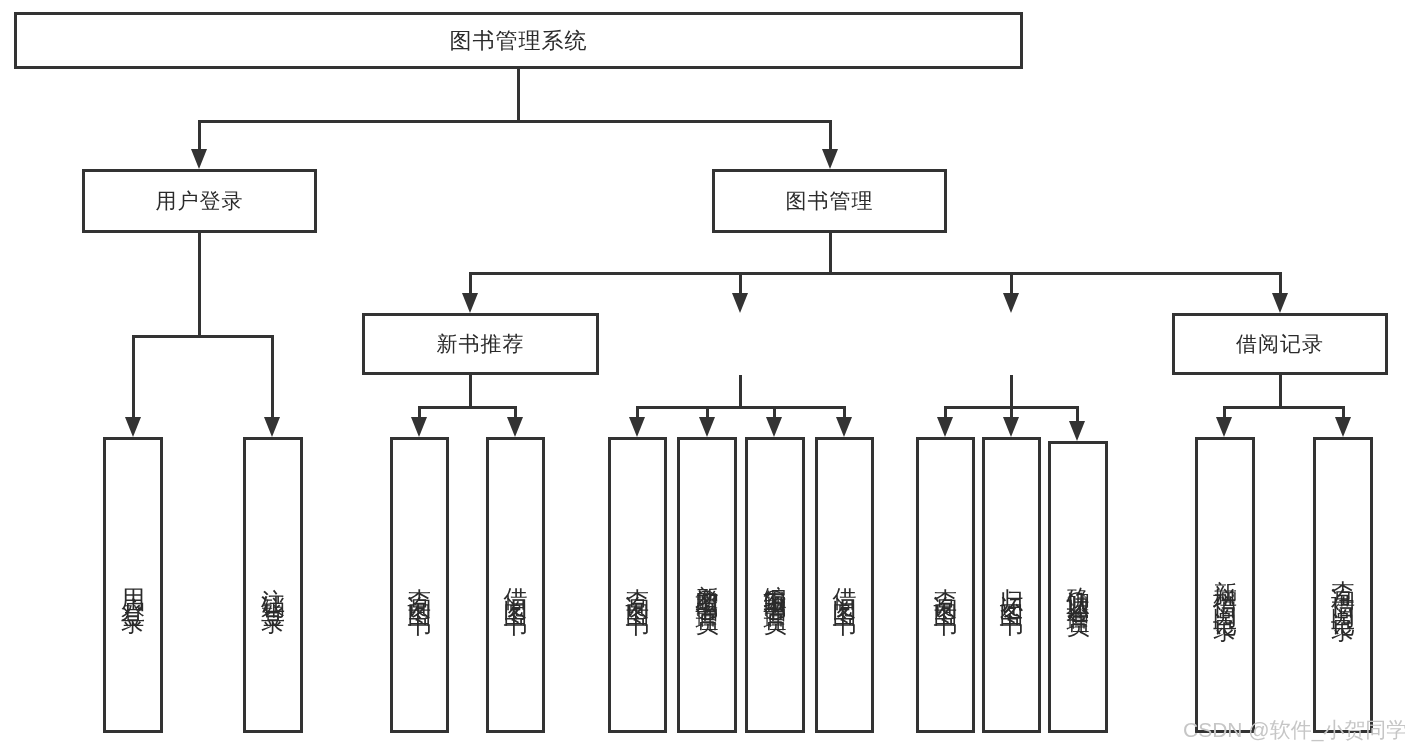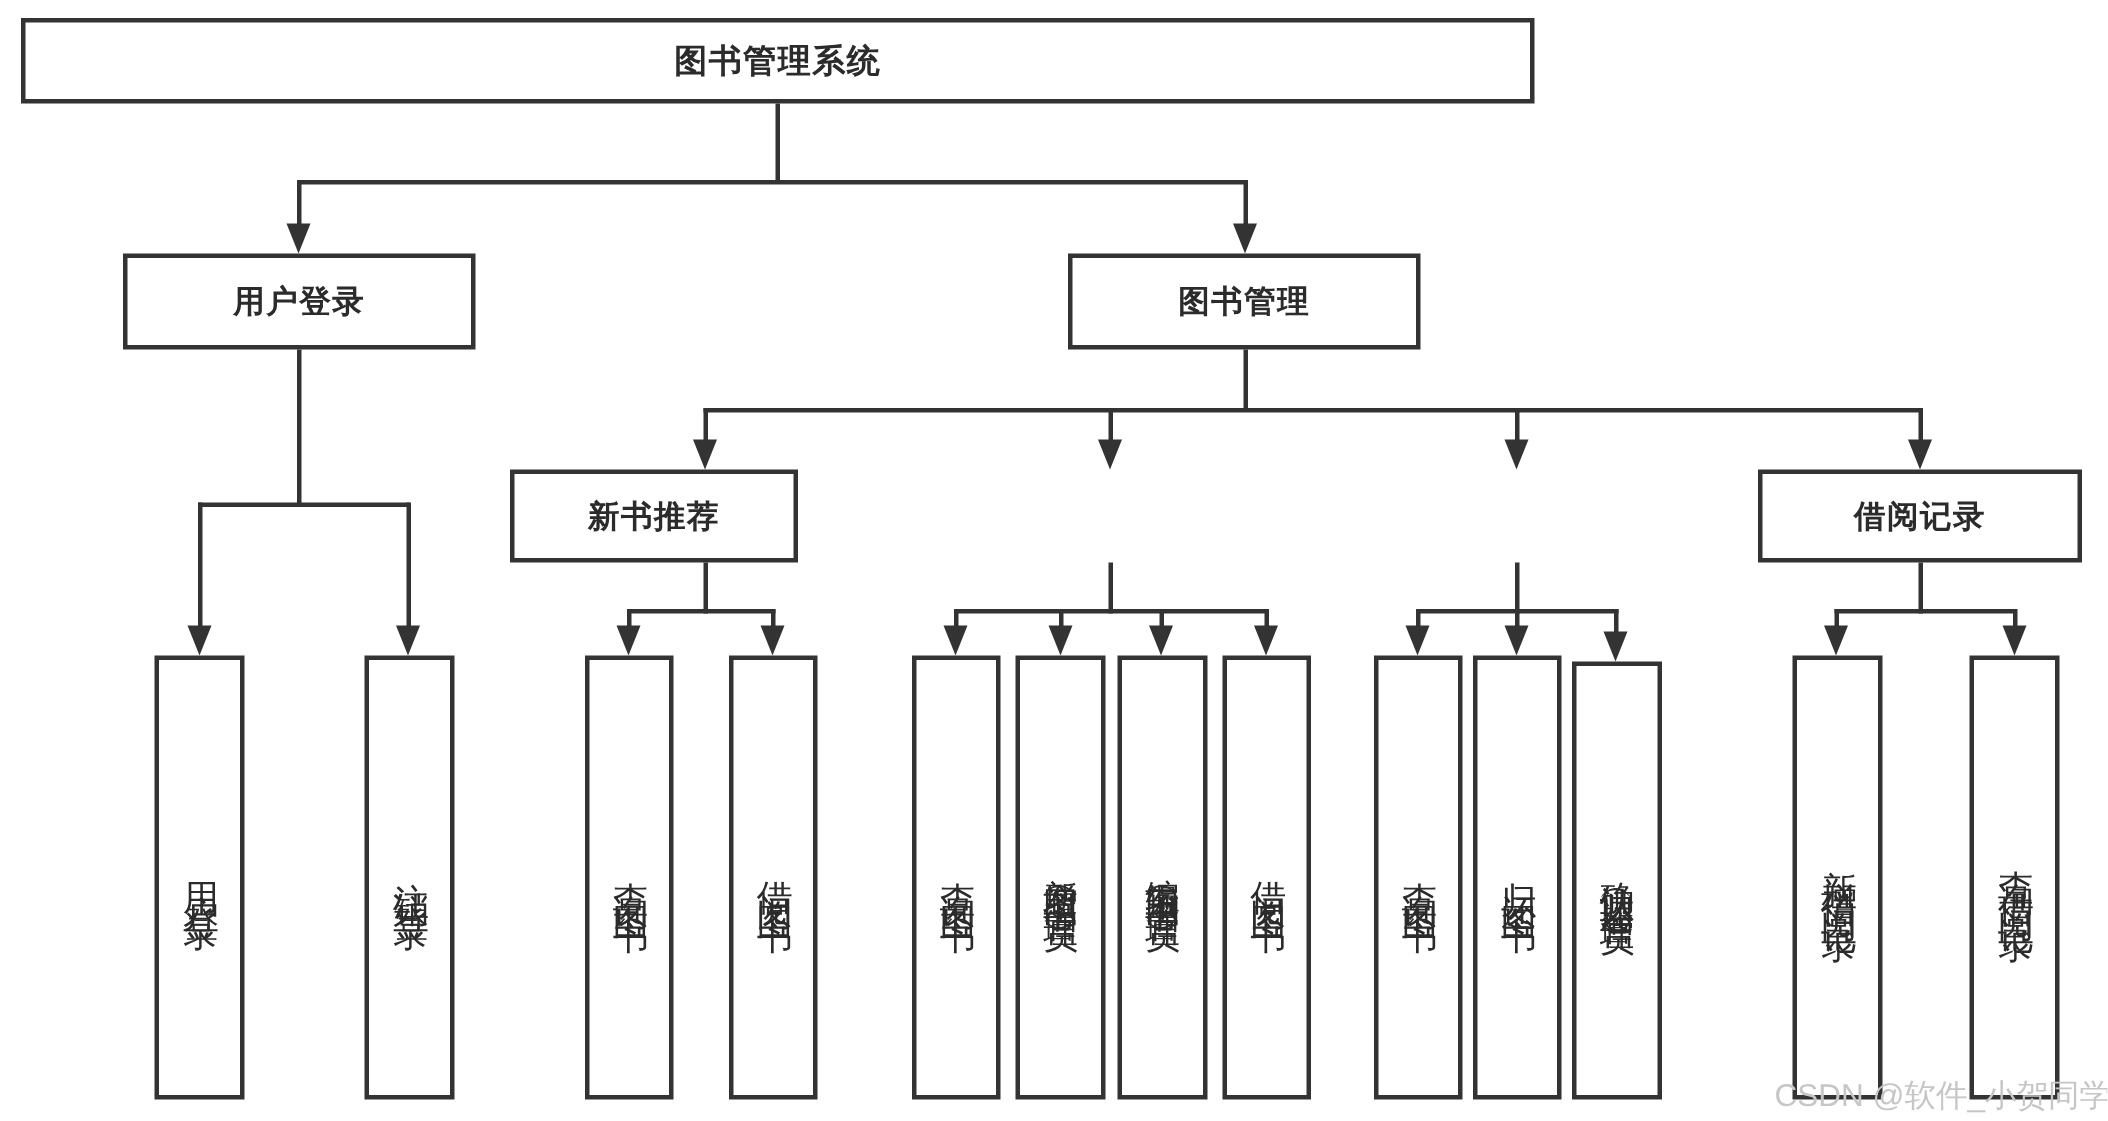--- a/index.html
+++ b/index.html
@@ -11,21 +11,21 @@
     color:#2b2b2b;
     overflow:hidden;
   }
   .node {
     position:absolute;
     border:3px solid #333333;
     background:#ffffff;
     box-sizing:border-box;
     display:flex; align-items:center; justify-content:center;
   }
-  .h-node { font-size:21px; letter-spacing:1px;font-weight:bold; }
+  .h-node { font-size:21px; letter-spacing:1px; }
   .root   { font-size:22px; }
   .v-node {
     writing-mode:vertical-rl;
     text-orientation:mixed;
     font-size:24px;
     letter-spacing:8px;
     line-height:1;
   }
   .v-node.tight { letter-spacing:4px; font-size:23px; }
   .vline { position:absolute; width:3px; background:#333333; }
@@ -48,21 +48,21 @@
 </head>
 <body>
 
 <div class="canvas">
 
   <div class="node root h-node" style="left:14px; top:12px; width:1009px; height:57px;">图书管理系统</div>
 
   <div class="node h-node" style="left:82px; top:169px; width:235px; height:64px;">用户登录</div>
   <div class="node h-node" style="left:712px; top:169px; width:235px; height:64px;">图书管理</div>
 
-  <div class="node h-node" style="left:340px; top:313px; width:192px; height:62px;">新书推荐</div>
+  <div class="node h-node" style="left:362px; top:313px; width:237px; height:62px;">新书推荐</div>
   <div class="node h-node" style="left:1172px; top:313px; width:216px; height:62px;">借阅记录</div>
 
   <div class="node v-node" style="left:103px; top:437px; width:60px; height:296px;">用户登录</div>
   <div class="node v-node" style="left:243px; top:437px; width:60px; height:296px;">注销登录</div>
 
   <div class="node v-node" style="left:390px; top:437px; width:59px; height:296px;">查询图书</div>
   <div class="node v-node" style="left:486px; top:437px; width:59px; height:296px;">借阅图书</div>
 
   <div class="node v-node" style="left:608px; top:437px; width:59px; height:296px;">查询图书</div>
   <div class="node v-node tight" style="left:677px; top:437px; width:60px; height:296px;">新增图书（管理员）</div>

